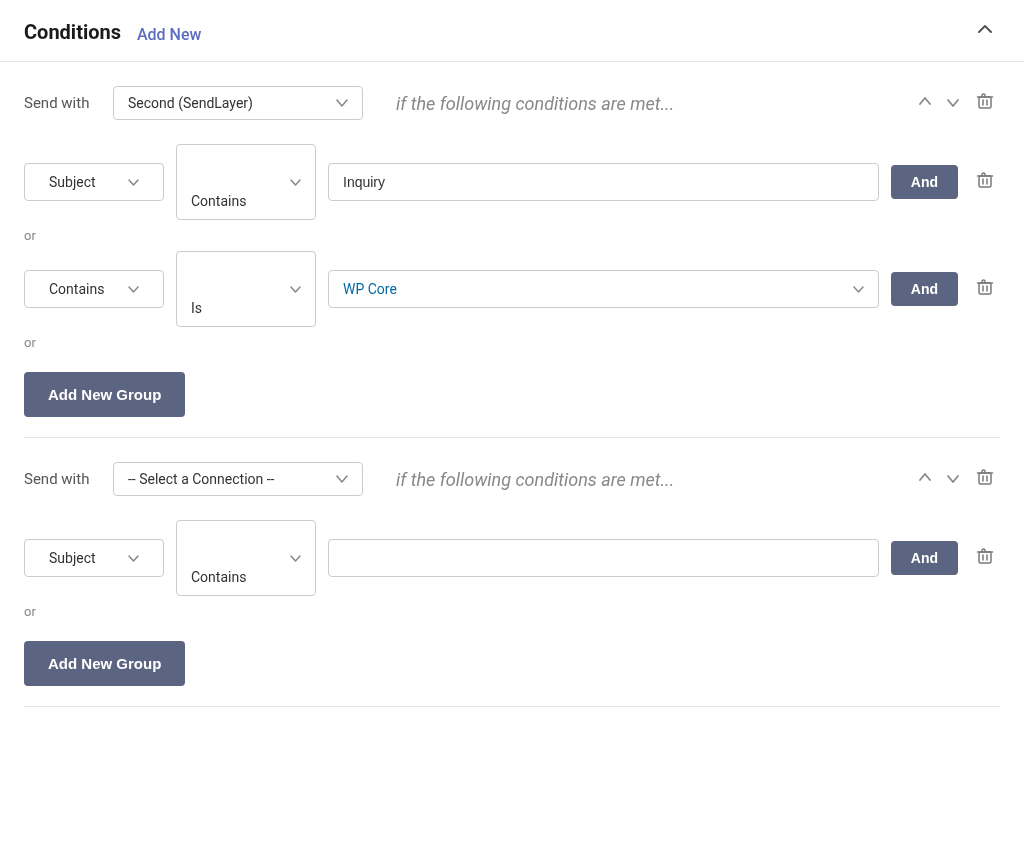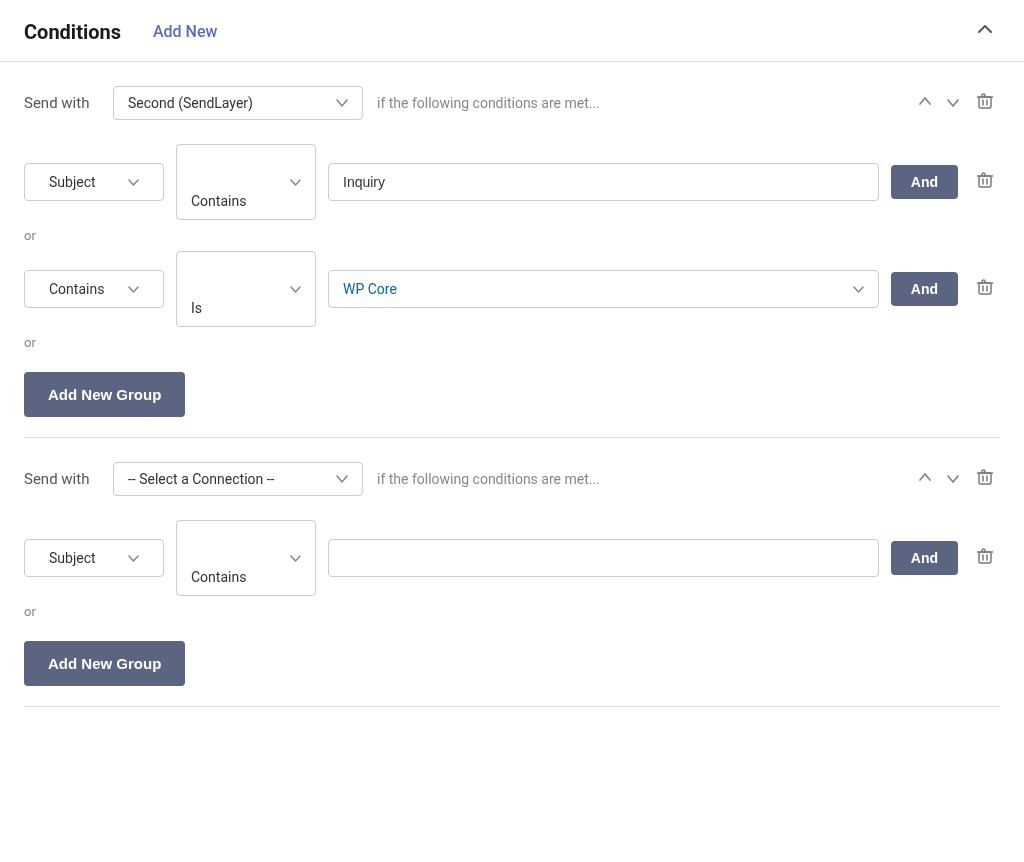--- a/index.html
+++ b/index.html
@@ -17,22 +17,22 @@
     }
     .panel-header {
       display: flex;
       align-items: center;
       justify-content: space-between;
       padding: 18px 24px 16px 24px;
       border-bottom: 1px solid #e5e5e5;
     }
     .panel-header-left {
       display: flex;
-      align-items: center;
-      gap: 32px;
+      align-items: flex-end;
+      gap: 16px;
     }
     .panel-title {
       font-size: 20px;
       font-weight: 700;
       color: #1a1a1a;
     }
     .add-new-link {
       color: #5b6bbf;
       font-size: 16px;
       font-weight: 500;
@@ -82,22 +82,24 @@
     .select-connection span {
       font-size: 14px;
       color: #333;
     }
     .select-connection .chevron {
       color: #888;
       font-size: 12px;
     }
     .conditions-text {
       color: #888;
-      font-size: 14px;
+      font-style: italic;
+      font-size: 18px;
       flex: 1;
+      margin-left: 19px;
     }
     .row-actions {
       display: flex;
       align-items: center;
       gap: 6px;
     }
     .arrow-btn {
       background: none;
       border: none;
       cursor: pointer;

